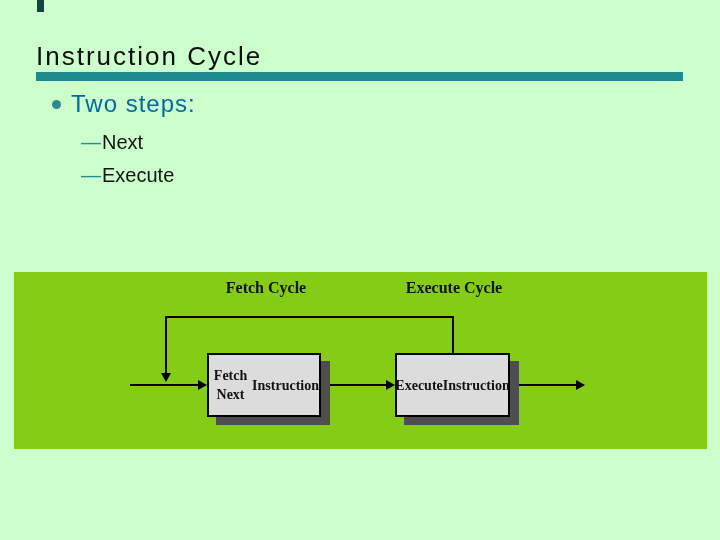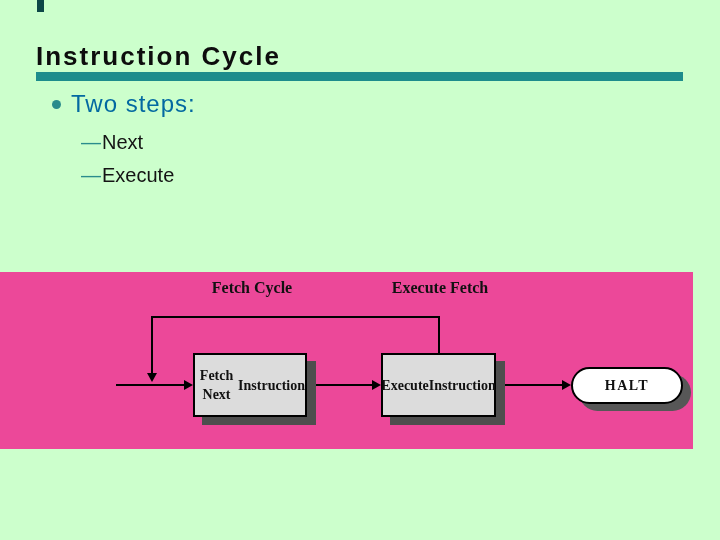--- a/index.html
+++ b/index.html
@@ -7,38 +7,38 @@
     width:720px;height:540px;position:relative;overflow:hidden;
     background:#ccffcc;
     font-family:"Liberation Sans",sans-serif;
   }
   
   .corner-tick{position:absolute;left:37px;top:0;width:7px;height:12px;background:#0d4747;}
 
   
   .slide-title{
     position:absolute;left:36px;top:41px;
-    font-size:26px;font-weight:bold;letter-spacing:2px;color:#0d0d0d;
+    font-size:26px;font-weight:normal;letter-spacing:2px;color:#0d0d0d;
     white-space:nowrap;
   }
   .title-underline{position:absolute;left:36px;top:72px;width:647px;height:9px;background:#1d8c8c;}
 
   
   .bullet-dot{position:absolute;left:52px;top:100px;width:9px;height:9px;border-radius:50%;background:#2a8c8c;}
   .bullet-text{
     position:absolute;left:71px;top:90px;
     font-size:24px;letter-spacing:1px;color:#0369a1;white-space:nowrap;
   }
   .sub-bullet{position:absolute;left:81px;font-size:20px;color:#141414;white-space:nowrap;display:flex;align-items:baseline;}
   .sub-bullet.first{top:131px;}
   .sub-bullet.second{top:164px;}
   .sub-dash{color:#2a8c8c;margin-right:1px;}
 
   
-  .diagram-panel{position:absolute;left:0;top:272px;width:693px;height:177px;background:#ec4899;}
+  .diagram-panel{position:absolute;left:14px;top:272px;width:693px;height:177px;background:#84cc16;}
 
   .cycle-label{
     position:absolute;top:7px;width:160px;text-align:center;
     font-family:"Liberation Serif",serif;font-weight:bold;font-size:16px;color:#111;
     white-space:nowrap;
   }
   .cycle-label.fetch{left:172px;}
   .cycle-label.execute{left:360px;}
 
   .line{position:absolute;background:#000;}
@@ -103,21 +103,21 @@
   <span>Next</span>
 </div>
 <div class="sub-bullet second">
   <span class="sub-dash">—</span>
   <span>Execute</span>
 </div>
 
 <div class="diagram-panel">
 
   <div class="cycle-label fetch">Fetch Cycle</div>
-  <div class="cycle-label execute">Execute Fetch</div>
+  <div class="cycle-label execute">Execute Cycle</div>
 
   <div class="line fb-top"></div>
   <div class="line fb-right-v"></div>
   <div class="line fb-left-v"></div>
   <div class="arrow-down"></div>
 
   <div class="line seg a"></div>
   <div class="arrow-right a"></div>
   <div class="line seg b"></div>
   <div class="arrow-right b"></div>
@@ -128,17 +128,14 @@
   <div class="proc-box fetch">
     <span>Fetch Next</span>
     <span>Instruction</span>
   </div>
 
   <div class="proc-box execute">
     <span>Execute</span>
     <span>Instruction</span>
   </div>
 
-  <div class="stadium halt">
-    <span>HALT</span>
-  </div>
 
 </div>
 
 </body></html>

